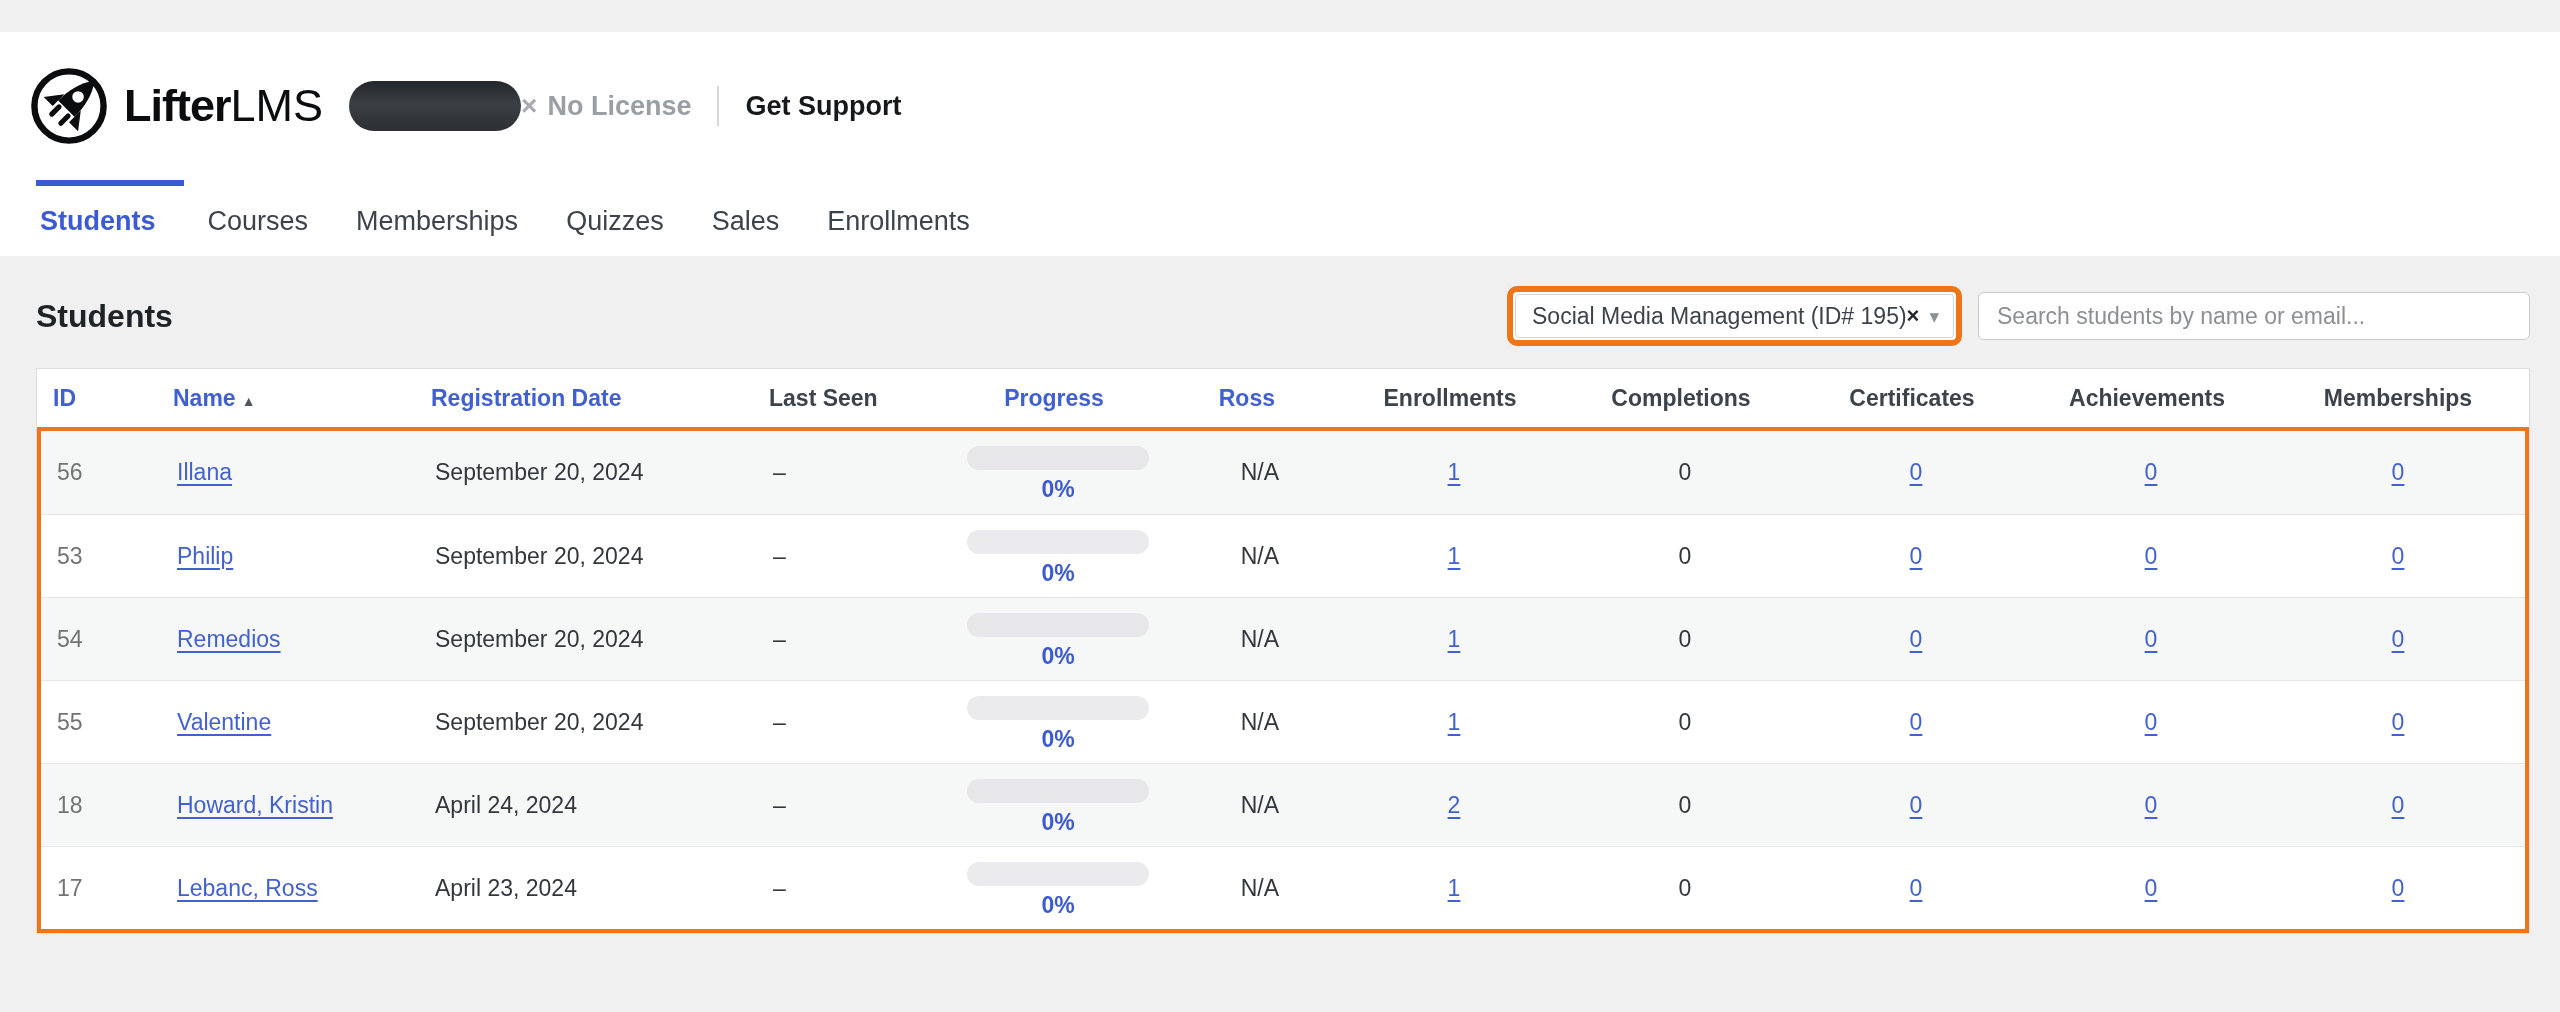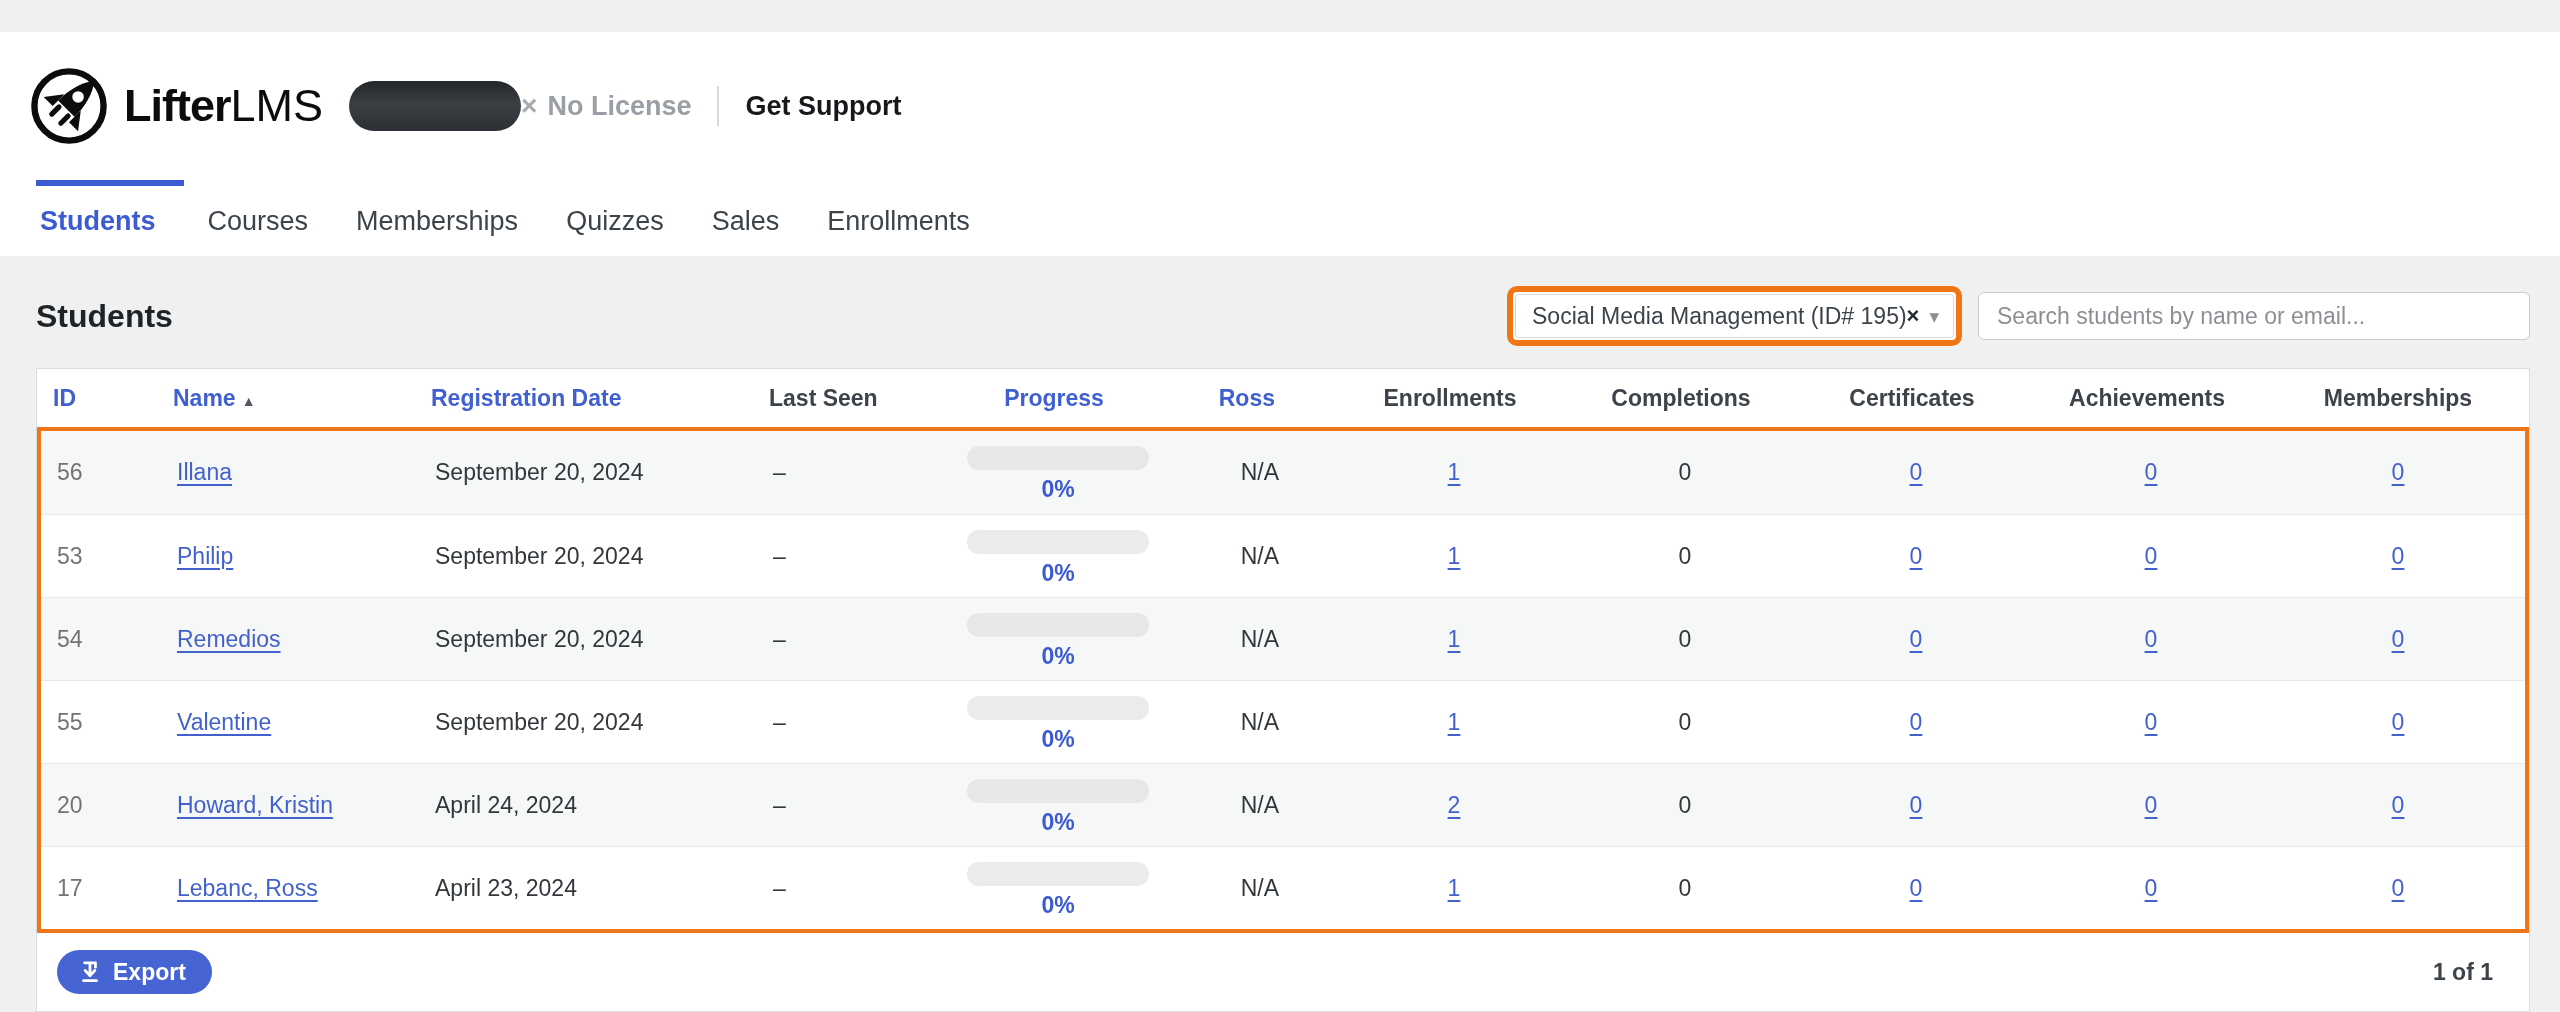--- a/index.html
+++ b/index.html
@@ -283,21 +283,21 @@
             </div>
           </div>
           <div class="td c-right">N/A</div>
           <div class="td c-center"><a href="#" class="cell-link">1</a></div>
           <div class="td c-center">0</div>
           <div class="td c-center"><a href="#" class="cell-link">0</a></div>
           <div class="td c-center"><a href="#" class="cell-link">0</a></div>
           <div class="td c-center"><a href="#" class="cell-link">0</a></div>
         </div>
         <div class="grid-row tr alt">
-          <div class="td"><a href="#" class="id-link">20</a></div>
+          <div class="td"><a href="#" class="id-link">18</a></div>
           <div class="td"><a href="#" class="cell-link">Howard, Kristin</a></div>
           <div class="td">April 24, 2024</div>
           <div class="td">–</div>
           <div class="td c-center">
             <div class="progress-wrap">
               <div class="progress-bar"></div>
               <div class="progress-label">0%</div>
             </div>
           </div>
           <div class="td c-right">N/A</div>
@@ -319,27 +319,15 @@
             </div>
           </div>
           <div class="td c-right">N/A</div>
           <div class="td c-center"><a href="#" class="cell-link">1</a></div>
           <div class="td c-center">0</div>
           <div class="td c-center"><a href="#" class="cell-link">0</a></div>
           <div class="td c-center"><a href="#" class="cell-link">0</a></div>
           <div class="td c-center"><a href="#" class="cell-link">0</a></div>
         </div>
       </div>
-    <div class="table-footer">
-      <button class="export-btn">
-        <svg width="26" height="26" viewBox="0 0 24 24">
-          <path d="M7 3.5 h10 v4" fill="none" stroke="#ffffff" stroke-width="2.6" stroke-linecap="round" stroke-linejoin="round"></path>
-          <path d="M12 4 v10" fill="none" stroke="#ffffff" stroke-width="2.6" stroke-linecap="round"></path>
-          <path d="M7.5 10.5 L12 15.5 L16.5 10.5" fill="none" stroke="#ffffff" stroke-width="2.6" stroke-linecap="round" stroke-linejoin="round"></path>
-          <path d="M6 20 h12" fill="none" stroke="#ffffff" stroke-width="2.6" stroke-linecap="round"></path>
-        </svg>
-        <span>Export</span>
-      </button>
-      <div class="pagination">1 of 1</div>
-    </div>
   </div>
 
 </div>
 
 </body></html>

